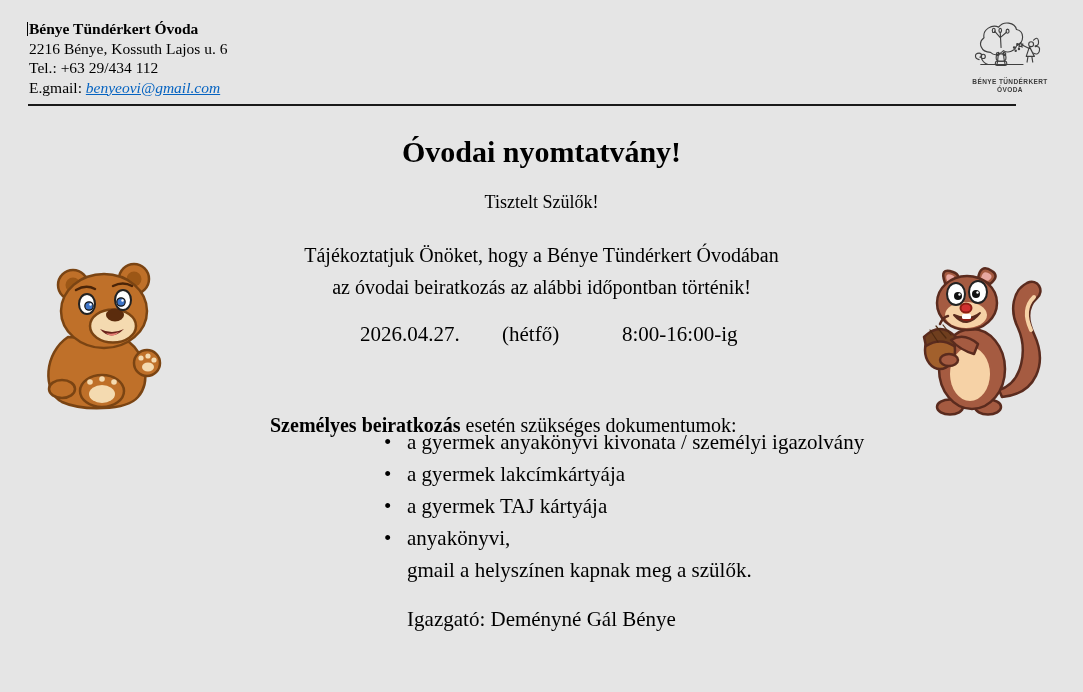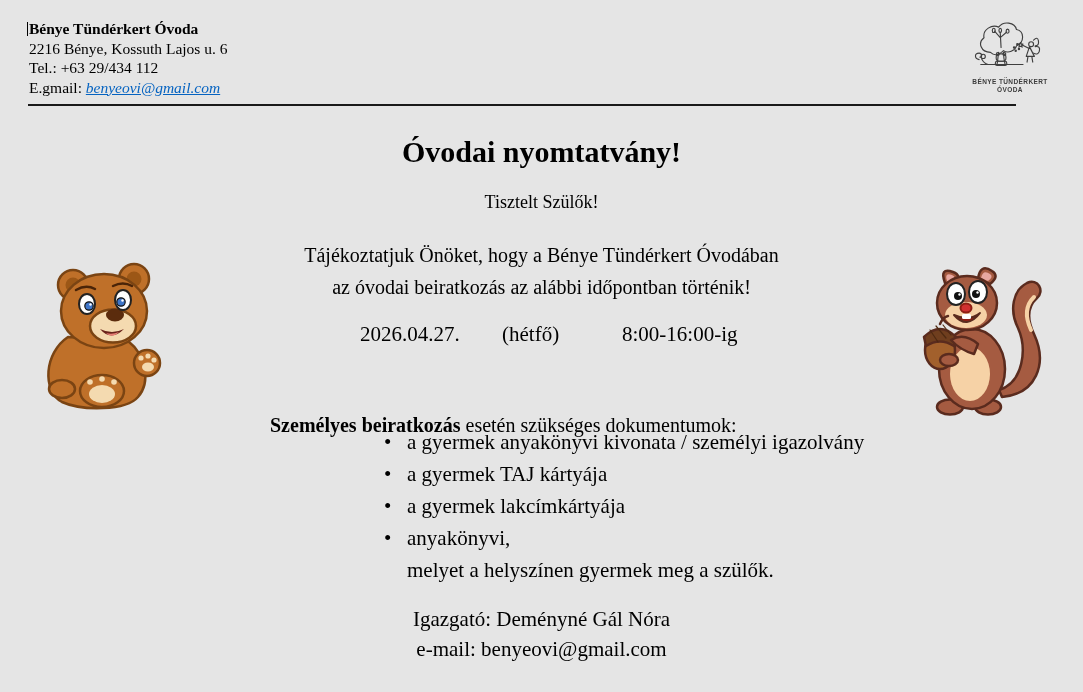--- a/index.html
+++ b/index.html
@@ -94,29 +94,28 @@
   <div class="schedule">
     <div>
       <span class="c-date">2026.04.27.</span><span class="c-day">(hétfő)</span><span class="c-time">8:00-16:00-ig</span>
     </div>
   </div>
 
   <div class="docs-heading"><b>Személyes beiratkozás</b><span> esetén szükséges dokumentumok:</span></div>
 
   <div class="bullets">
     <div><span class="dot">•</span><span>a gyermek anyakönyvi kivonata / személyi igazolvány</span></div>
+    <div><span class="dot">•</span><span>a gyermek lakcímkártyája</span></div>
     <div><span class="dot">•</span><span>a gyermek TAJ kártyája</span></div>
-    <div><span class="dot">•</span><span>a gyermek lakcímkártyája</span></div>
     <div><span class="dot">•</span><span>anyakönyvi,</span></div>
-    <div class="cont">melyet a helyszínen gyermek meg a szülők.</div>
+    <div class="cont">gmail a helyszínen kapnak meg a szülők.</div>
   </div>
 
   <div class="centered footer">
-    <div>Igazgató: Deményné Gál Nóra</div>
-    <div>e-mail: benyeovi@gmail.com</div>
+    <div>Igazgató: Deményné Gál Bénye</div>
   </div>
 
   <div class="illu bear-wrap">
     <svg width="152" height="157" viewBox="0 0 152 157">
       <g stroke="#7a4413" stroke-width="2.5" stroke-linejoin="round" stroke-linecap="round">
         <circle cx="45" cy="26" r="15" fill="#bf7029"></circle>
         <circle cx="45" cy="26" r="7.5" fill="#9c5716" stroke="none"></circle>
         <circle cx="106" cy="20" r="15" fill="#bf7029"></circle>
         <circle cx="106" cy="20" r="7.5" fill="#9c5716" stroke="none"></circle>
         <path d="M40,78 C16,94 14,132 34,143 C54,152 98,152 110,138 C123,123 118,96 100,82 Z" fill="#bf7029"></path>

